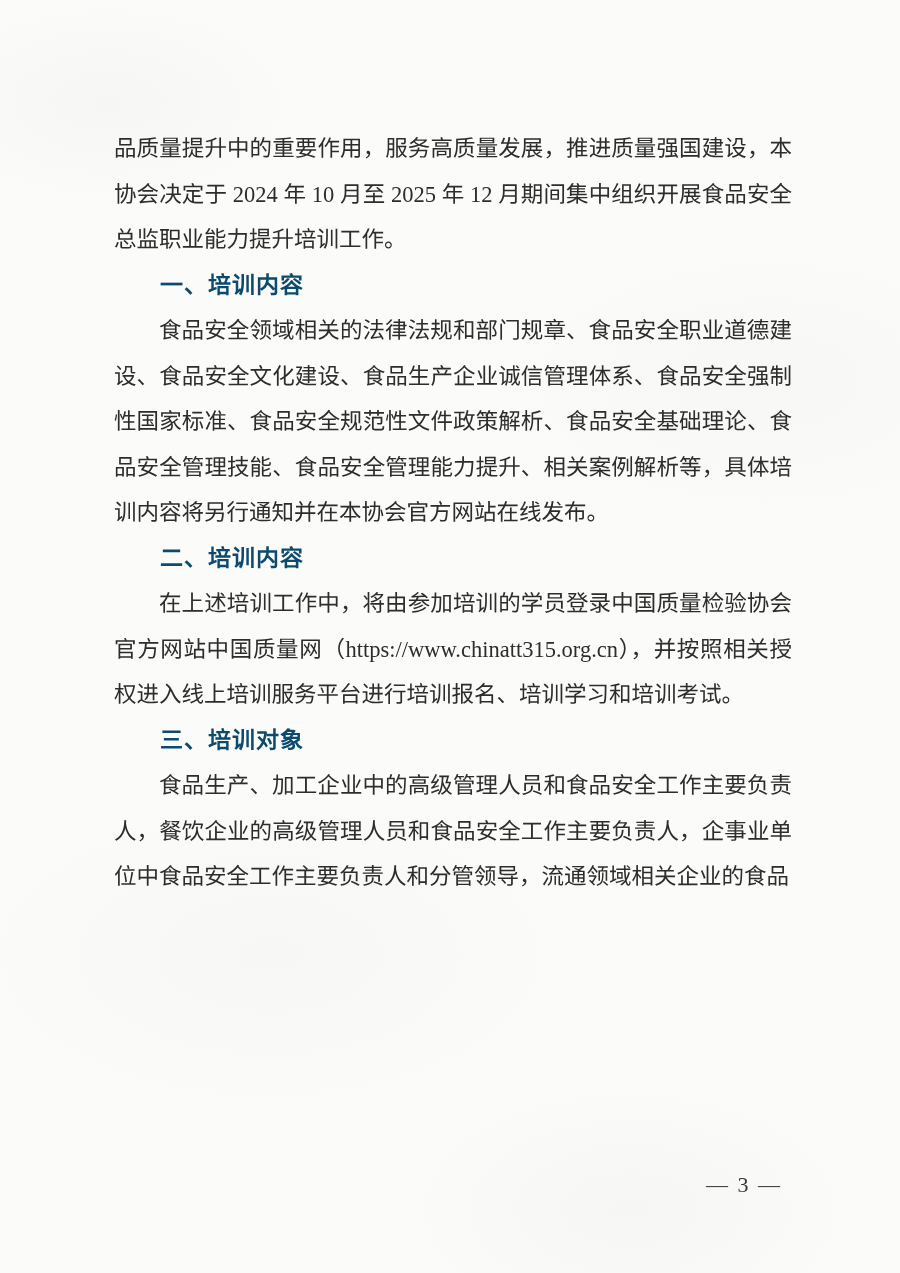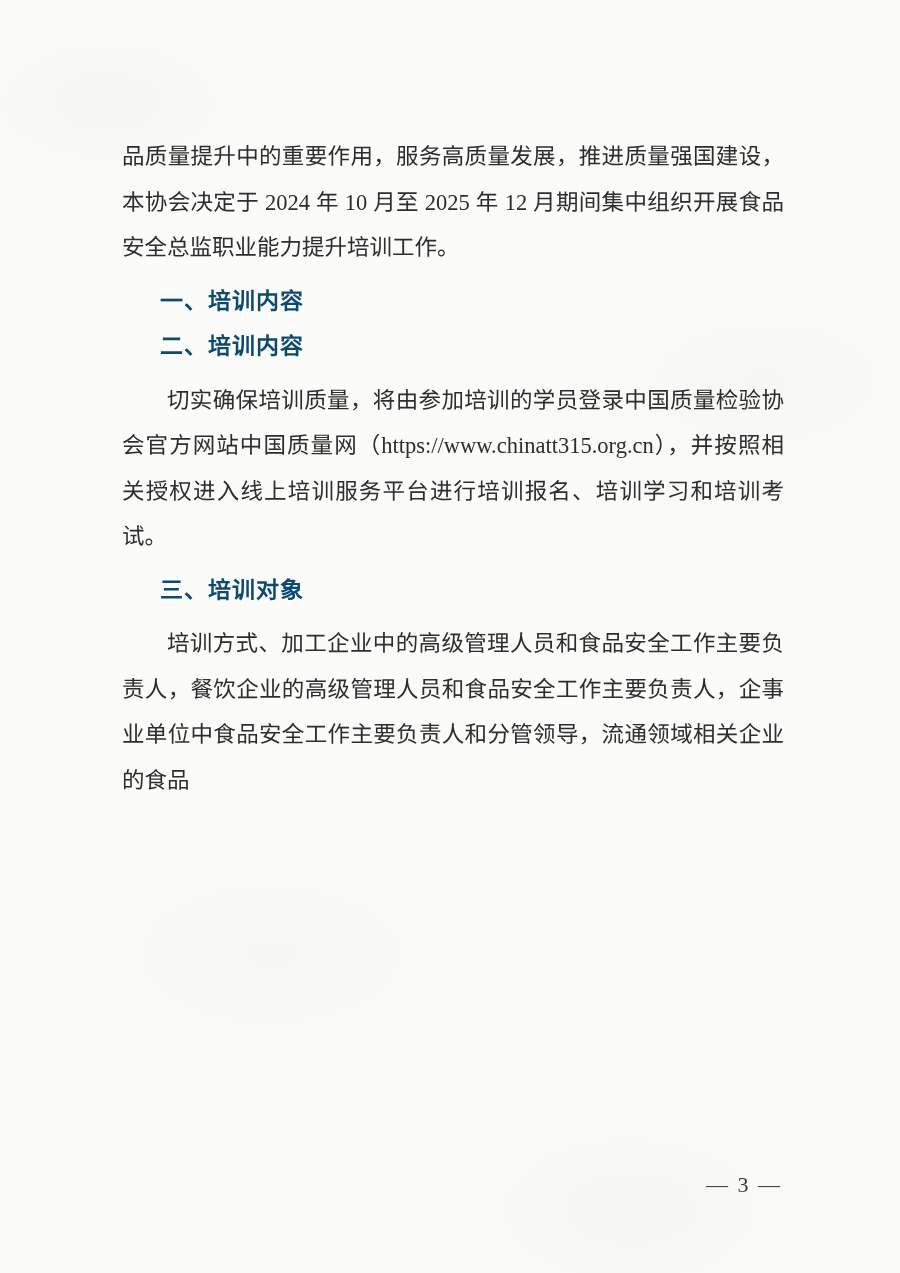--- a/index.html
+++ b/index.html
@@ -32,21 +32,21 @@
     left: 114px;
     width: 678px;
     color: #2d2d2d;
     font-size: 22.5px;
     line-height: 45.5px;
     text-align: justify;
     text-justify: inter-ideograph;
     letter-spacing: 0;
   }
   .para {
-    margin: 8px;
+    margin: 0;
     text-indent: 2em;
   }
   .para.no-indent {
     text-indent: 0;
   }
   .heading {
     margin: 0;
     font-family: "Liberation Sans", sans-serif;
     font-weight: 700;
     color: #0c4a6e;
@@ -68,24 +68,25 @@
 <body>
 
 <div class="scan-texture"></div>
 
 <div class="page-body">
   <p class="para no-indent">品质量提升中的重要作用，服务高质量发展，推进质量强国建设，本协会决定于 2024 年 10 月至 2025 年 12 月期间集中组织开展食品安全总监职业能力提升培训工作。</p>
 
 
   <h3 class="heading">一、培训内容</h3>
 
+  <p class="para">食品安全领域相关的法律法规和部门规章、食品安全职业道德建设、食品安全文化建设、食品生产企业诚信管理体系、食品安全强制性国家标准、食品安全规范性文件政策解析、食品安全基础理论、食品安全管理技能、食品安全管理能力提升、相关案例解析等，具体培训内容将另行通知并在本协会官方网站在线发布。</p>
 
   <h3 class="heading">二、培训内容</h3>
 
 
-  <p class="para">切实确保培训质量，将由参加培训的学员登录中国质量检验协会官方网站中国质量网（https://www.chinatt315.org.cn），并按照相关授权进入线上培训服务平台进行培训报名、培训学习和培训考试。</p>
+  <p class="para">在上述培训工作中，将由参加培训的学员登录中国质量检验协会官方网站中国质量网（https://www.chinatt315.org.cn），并按照相关授权进入线上培训服务平台进行培训报名、培训学习和培训考试。</p>
 
   <h3 class="heading">三、培训对象</h3>
 
-  <p class="para">培训方式、加工企业中的高级管理人员和食品安全工作主要负责人，餐饮企业的高级管理人员和食品安全工作主要负责人，企事业单位中食品安全工作主要负责人和分管领导，流通领域相关企业的食品</p>
+  <p class="para">食品生产、加工企业中的高级管理人员和食品安全工作主要负责人，餐饮企业的高级管理人员和食品安全工作主要负责人，企事业单位中食品安全工作主要负责人和分管领导，流通领域相关企业的食品</p>
 </div>
 
 <div class="page-number">— 3 —</div>
 
 </body></html>

